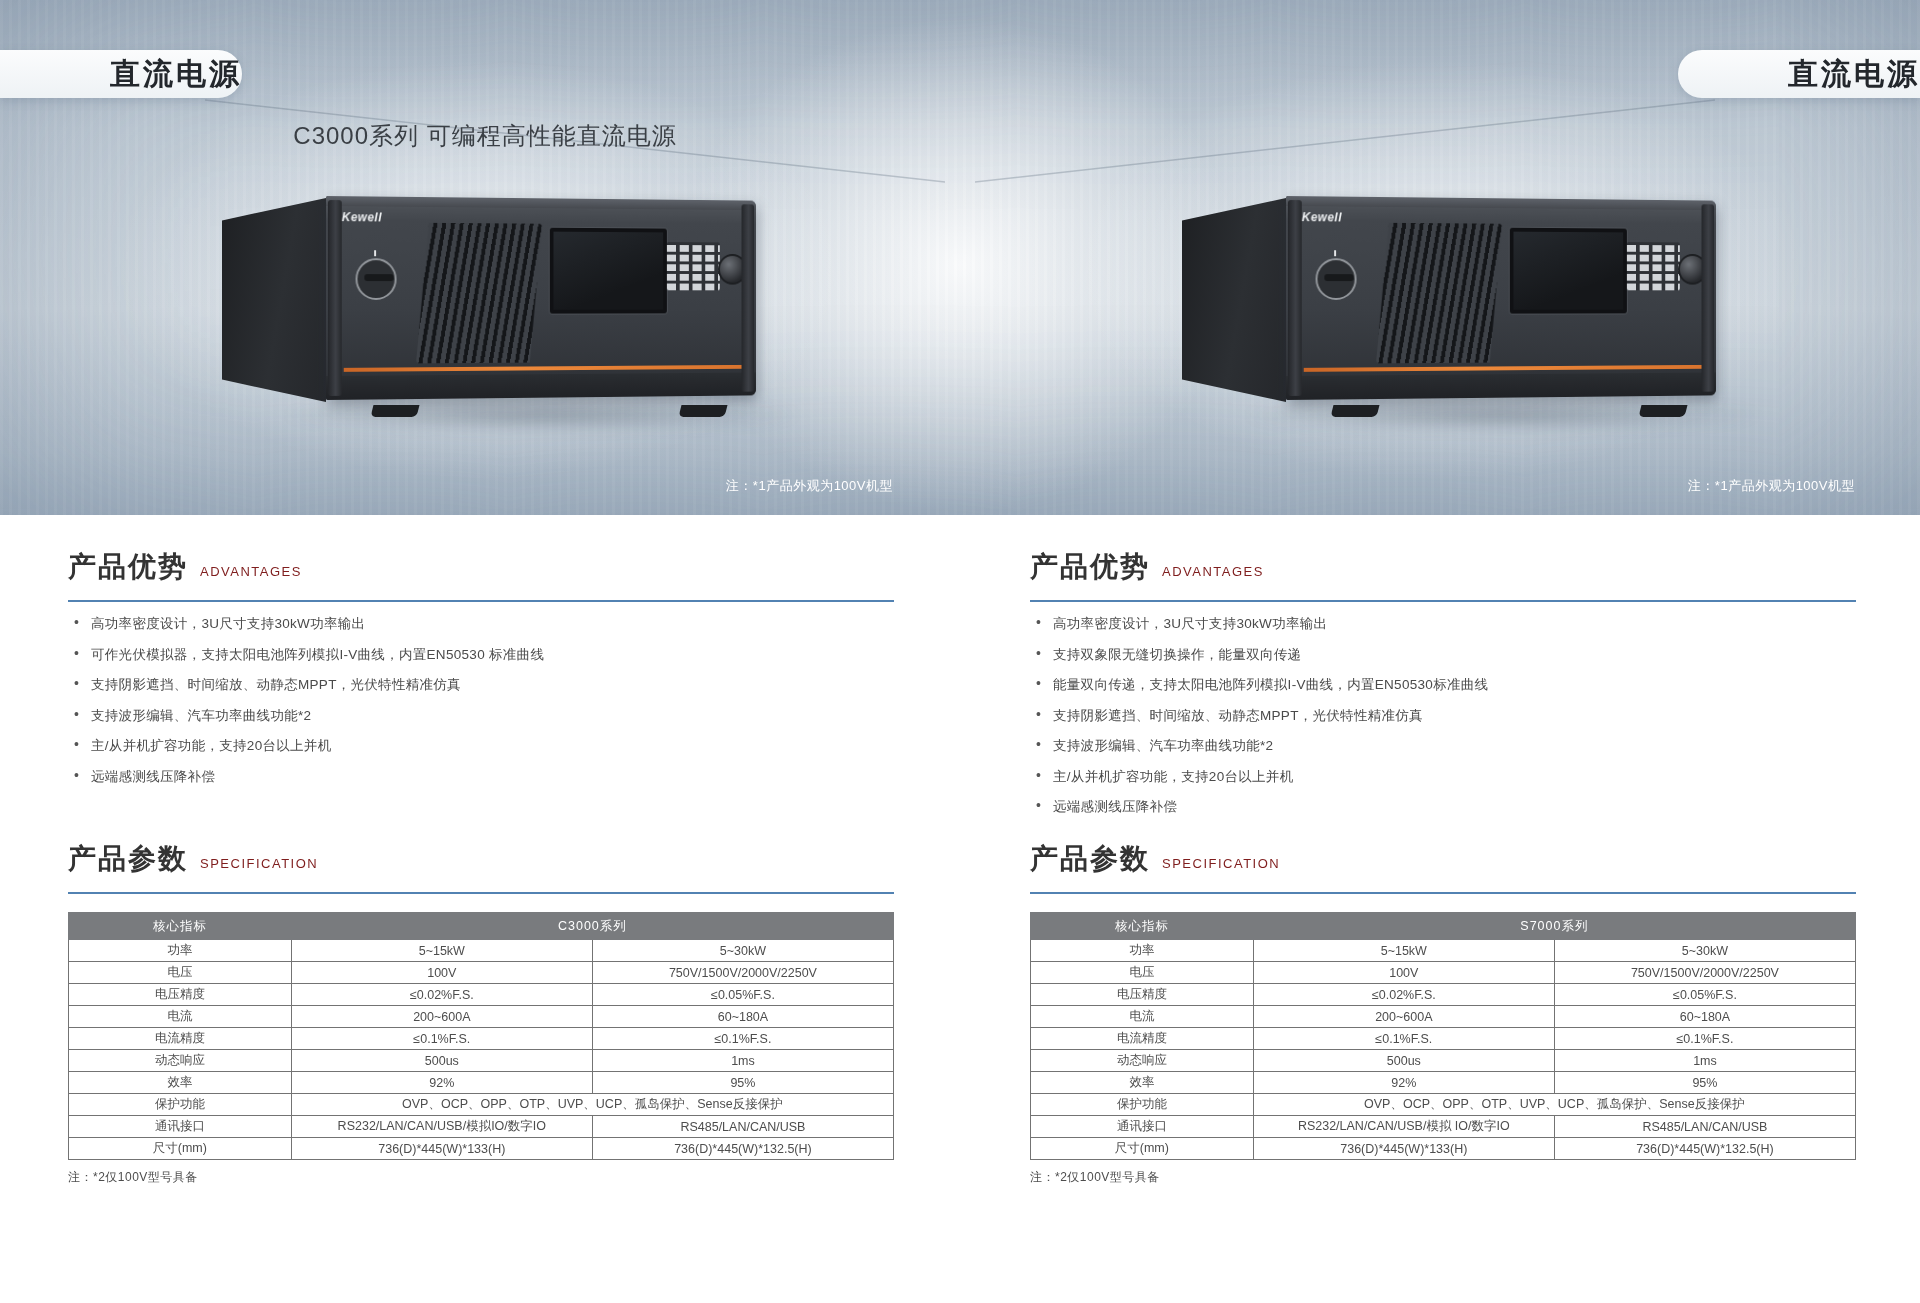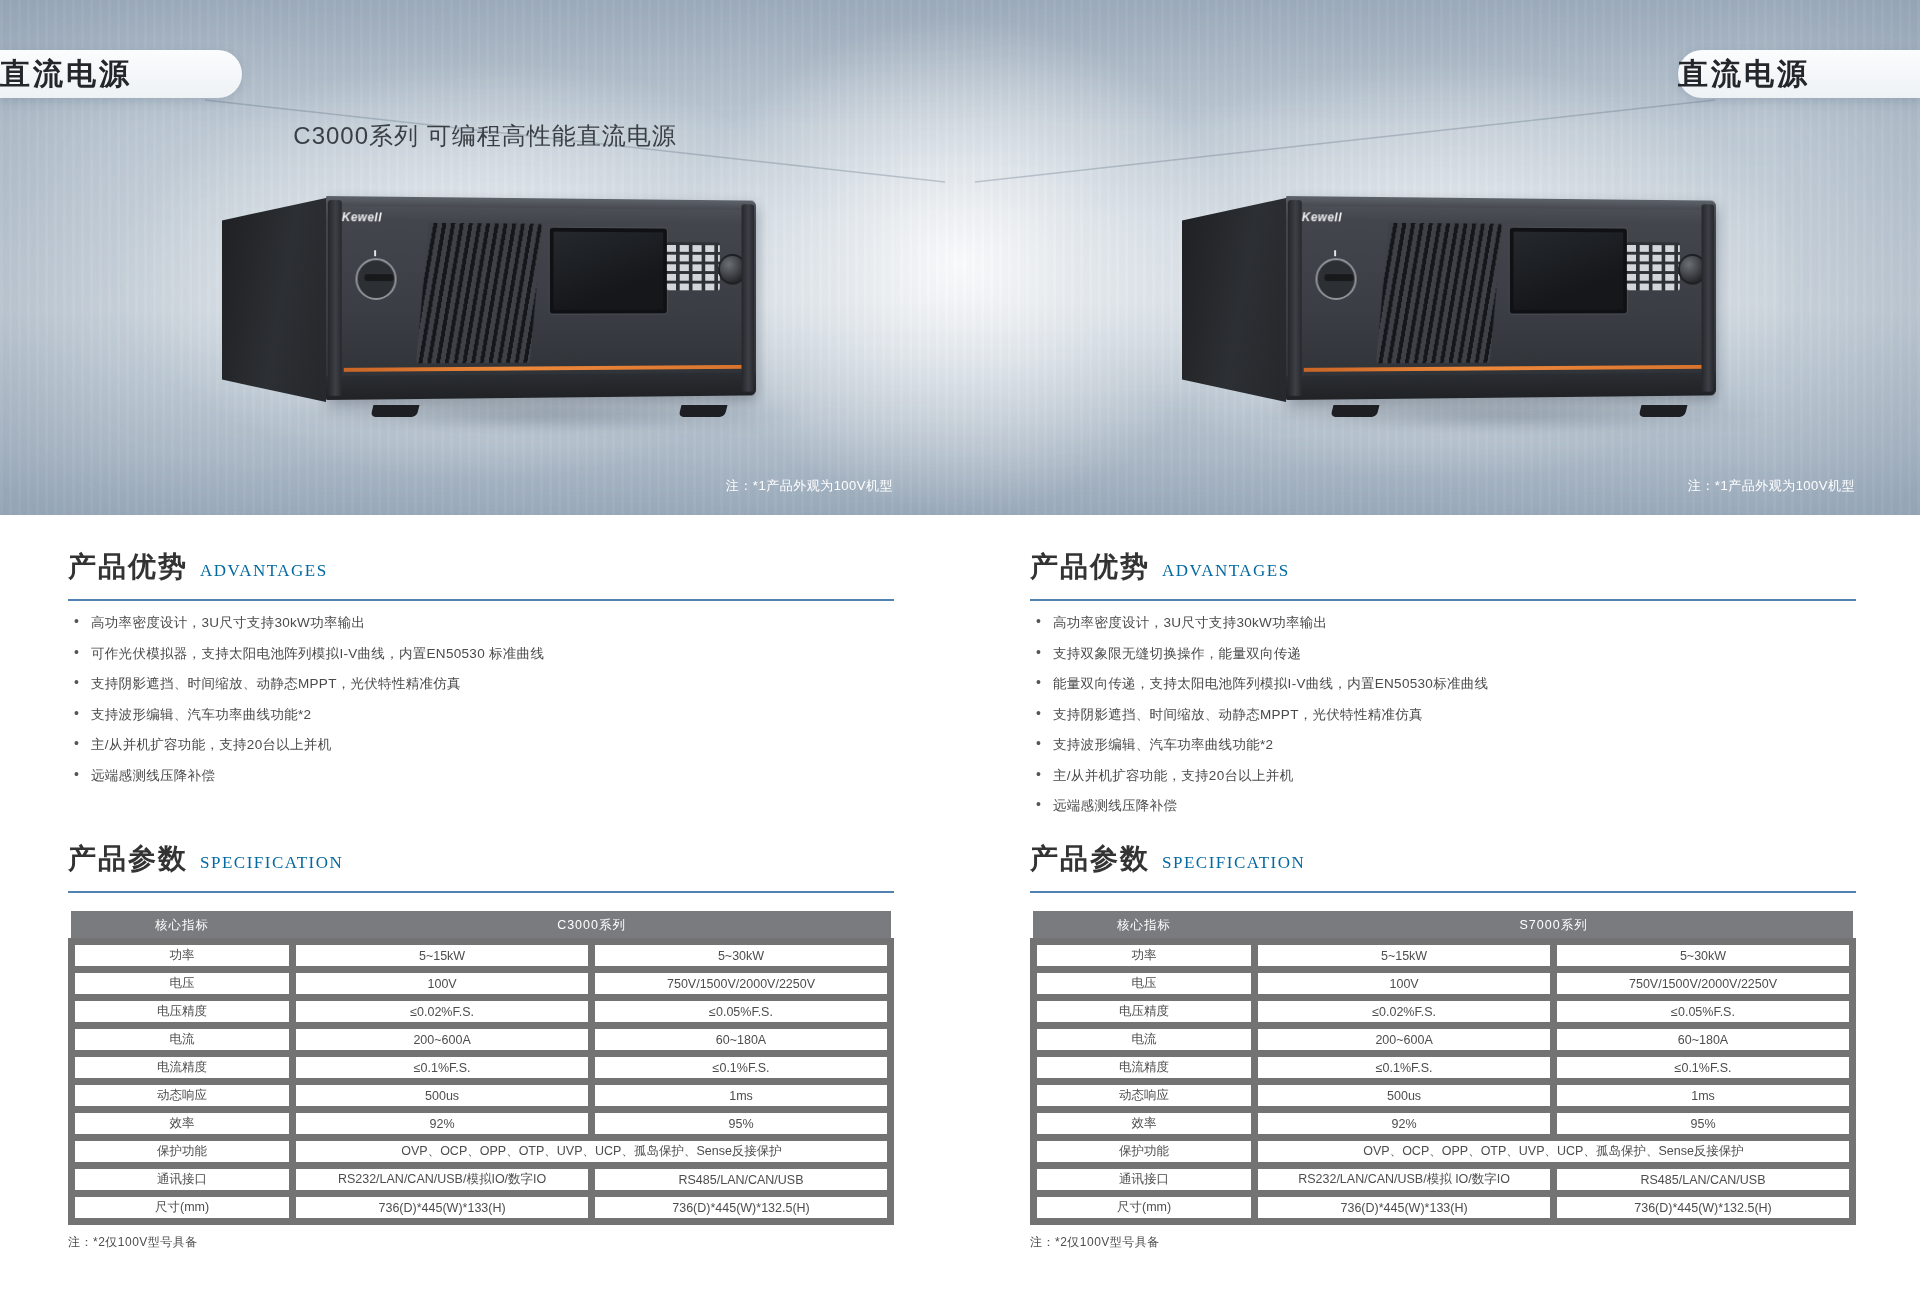--- a/index.html
+++ b/index.html
@@ -11,21 +11,21 @@
     background:
       radial-gradient(ellipse 520px 300px at 480px 270px, rgba(255,255,255,.70), transparent 70%),
       radial-gradient(ellipse 520px 300px at 1440px 270px, rgba(255,255,255,.70), transparent 70%),
       radial-gradient(ellipse 430px 380px at 960px 265px, rgba(255,255,255,.92), transparent 65%),
       linear-gradient(180deg,#a9b7c5 0%,#c1ccd6 25%,#ccd5dd 60%,#b5c2ce 88%,#a6b5c4 100%);
     box-shadow:inset 0 0 190px rgba(80,100,125,.35);}
   .hero .streaks{position:absolute;inset:0;opacity:.5;
     background:repeating-linear-gradient(90deg,rgba(255,255,255,.07) 0 3px,rgba(110,130,155,.05) 3px 9px);}
   .seam{position:absolute;left:0;top:0;}
 
-  .tag-pill{position:absolute;top:50px;height:48px;width:242px;display:flex;align-items:center;justify-content:flex-start;
+  .tag-pill{position:absolute;top:50px;height:48px;width:242px;display:flex;align-items:center;justify-content:flex-end;
     background:linear-gradient(180deg,#fbfcfd,#eef2f5);color:#23272c;font-size:30px;font-weight:700;letter-spacing:3px;
     box-shadow:0 3px 10px rgba(90,110,135,.25);}
   .tag-pill.left{left:0;border-radius:0 26px 26px 0;}
   .tag-pill.right{right:0;border-radius:26px 0 0 26px;}
 
   .product-title{position:absolute;top:120px;width:640px;text-align:center;
     font-size:24px;color:#3a3f45;font-weight:500;letter-spacing:1px;}
   .product-title.left{left:165px;}
   .product-title.right{left:1125px;}
 
@@ -77,31 +77,31 @@
 
   
   .col{position:absolute;top:515px;width:826px;height:788px;}
   .col.left{left:68px;} .col.right{left:1030px;}
 
   .sec{position:absolute;left:0;right:0;}
   .sec-adv{top:36px;} .sec-spec{top:328px;}
 
   .sec-heading{border-bottom:2px solid #5282b2;padding-bottom:12px;line-height:32px;}
   .sec-heading .zh{font-size:28px;color:#333;font-weight:600;letter-spacing:2px;}
-  .sec-heading .en{font-size:17px;color:#0369a1;margin-left:12px;letter-spacing:1.5px;font-family:Liberation Serif, serif;}
+  .sec-heading .en{font-size:13px;color:#7f1d1d;margin-left:12px;letter-spacing:1.5px;}
 
   ul.adv-list{list-style:none;margin:14px 0 0 4px;padding:0;}
   ul.adv-list li{position:relative;padding-left:19px;font-size:13.5px;line-height:15px;
     color:#4a4a4a;margin-bottom:15.5px;letter-spacing:.3px;}
   ul.adv-list li::before{content:'•';position:absolute;left:2px;top:-1px;color:#555;font-size:14px;}
 
   table.spec{width:100%;border-collapse:collapse;margin-top:18px;font-size:12.5px;color:#4d4d4d;table-layout:fixed;}
   table.spec th{background:#797b7e;color:#ffffff;font-weight:400;height:24px;font-size:12.5px;
     border:1px solid #797b7e;letter-spacing:1px;}
-  table.spec td{height:21px;border:7px solid #737373;text-align:center;padding:0 6px;
+  table.spec td{height:21px;border:1px solid #737373;text-align:center;padding:0 6px;
     white-space:nowrap;overflow:hidden;}
   .spec-footnote{margin-top:9px;font-size:12px;color:#4d4d4d;letter-spacing:.5px;}
 </style>
 </head>
 <body>
 
 <div class="sheet">
 
   <div class="hero">
     <div class="streaks"></div>

